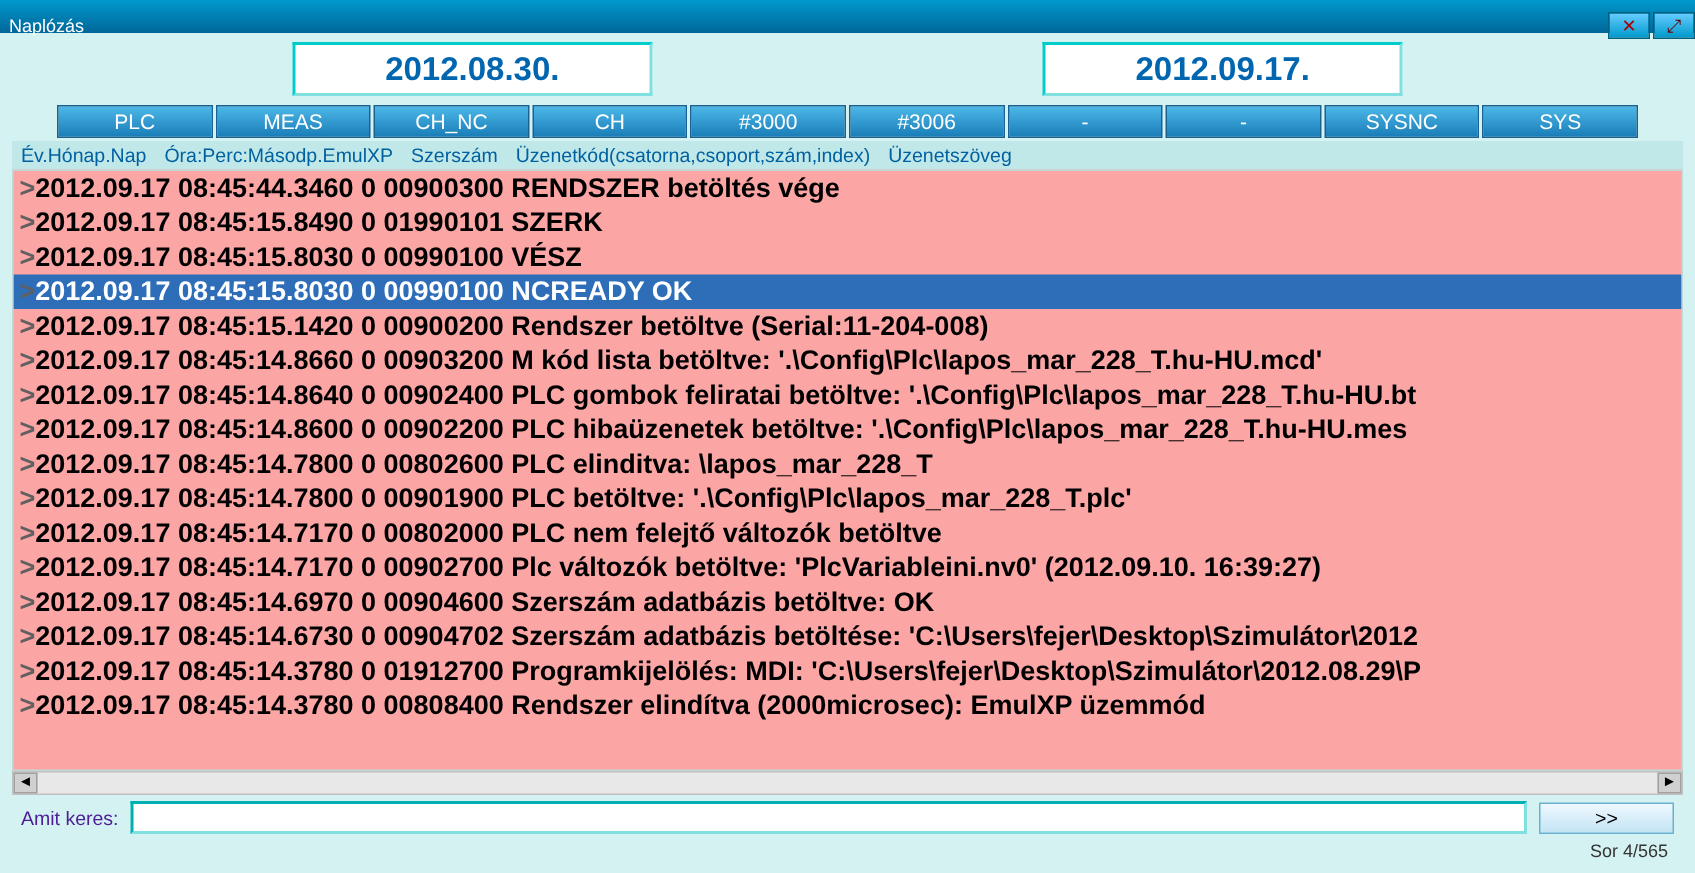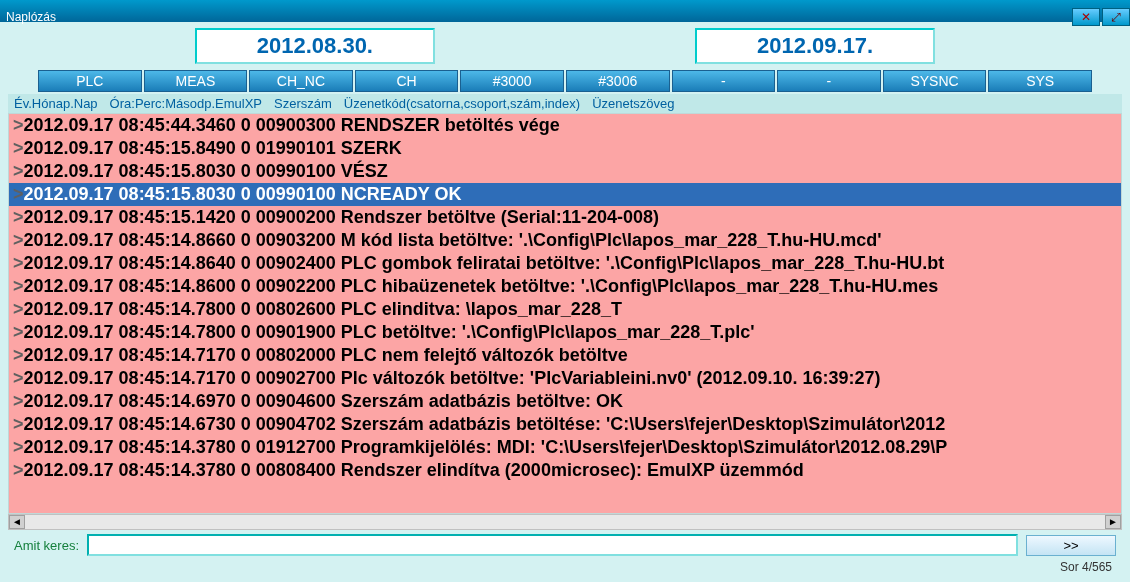--- a/index.html
+++ b/index.html
@@ -80,21 +80,21 @@
   font-weight: bold;
   line-height: 23px;
 }
 .log-row { white-space: nowrap; padding: 0 4px; }
 .log-row .gt { color: #606060; }
 .log-row.selected { background: #2e6db8; color: white; }
 .hscroll { height: 16px; background: #e8e8e8; border: 1px solid #c0c0c0; display:flex; align-items:center; }
 .hscroll .arrow { width:16px;height:14px;background:#d0d0d0;border:1px solid #a0a0a0;font-size:10px;text-align:center;line-height:12px;}
 .hscroll .track { flex:1; }
 .footer { display: flex; align-items: center; padding: 4px 6px 2px; gap: 8px; }
-.search-label { font-size: 13px; color: #15803d; }
+.search-label { font-size: 13px; color: #4c1d95; }
 .search-input {
   flex: 1;
   border-top: 2px solid #00b0b0;
   border-left: 2px solid #00b0b0;
   border-bottom: 2px solid #80e0e0;
   border-right: 2px solid #80e0e0;
   height: 22px;
   padding: 2px 4px;
   font-size: 13px;
 }

